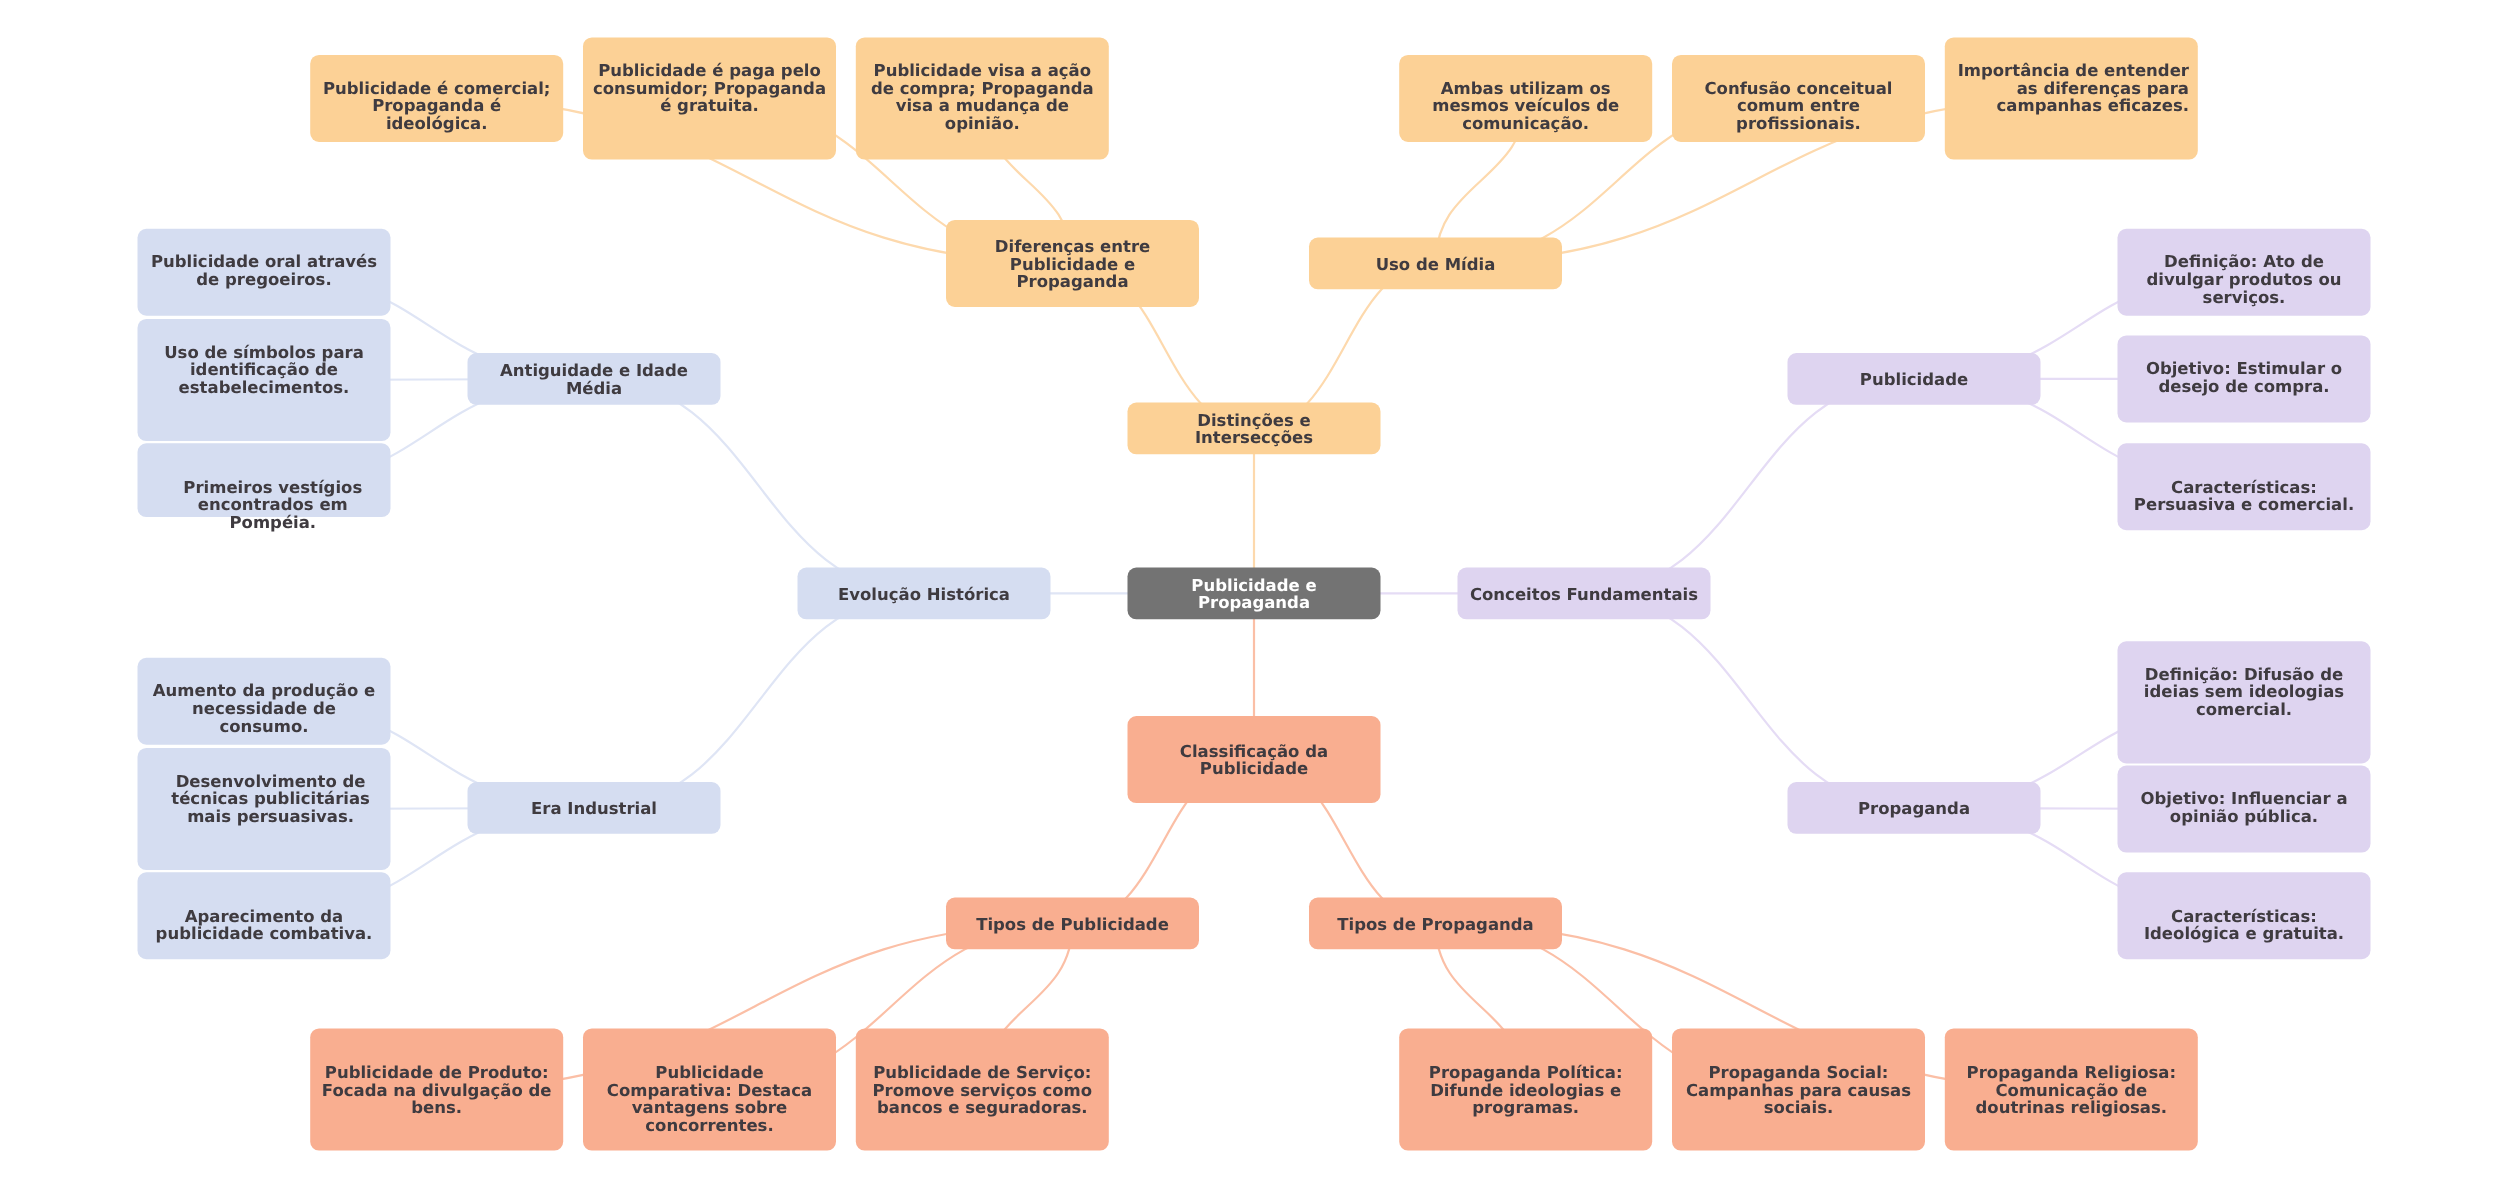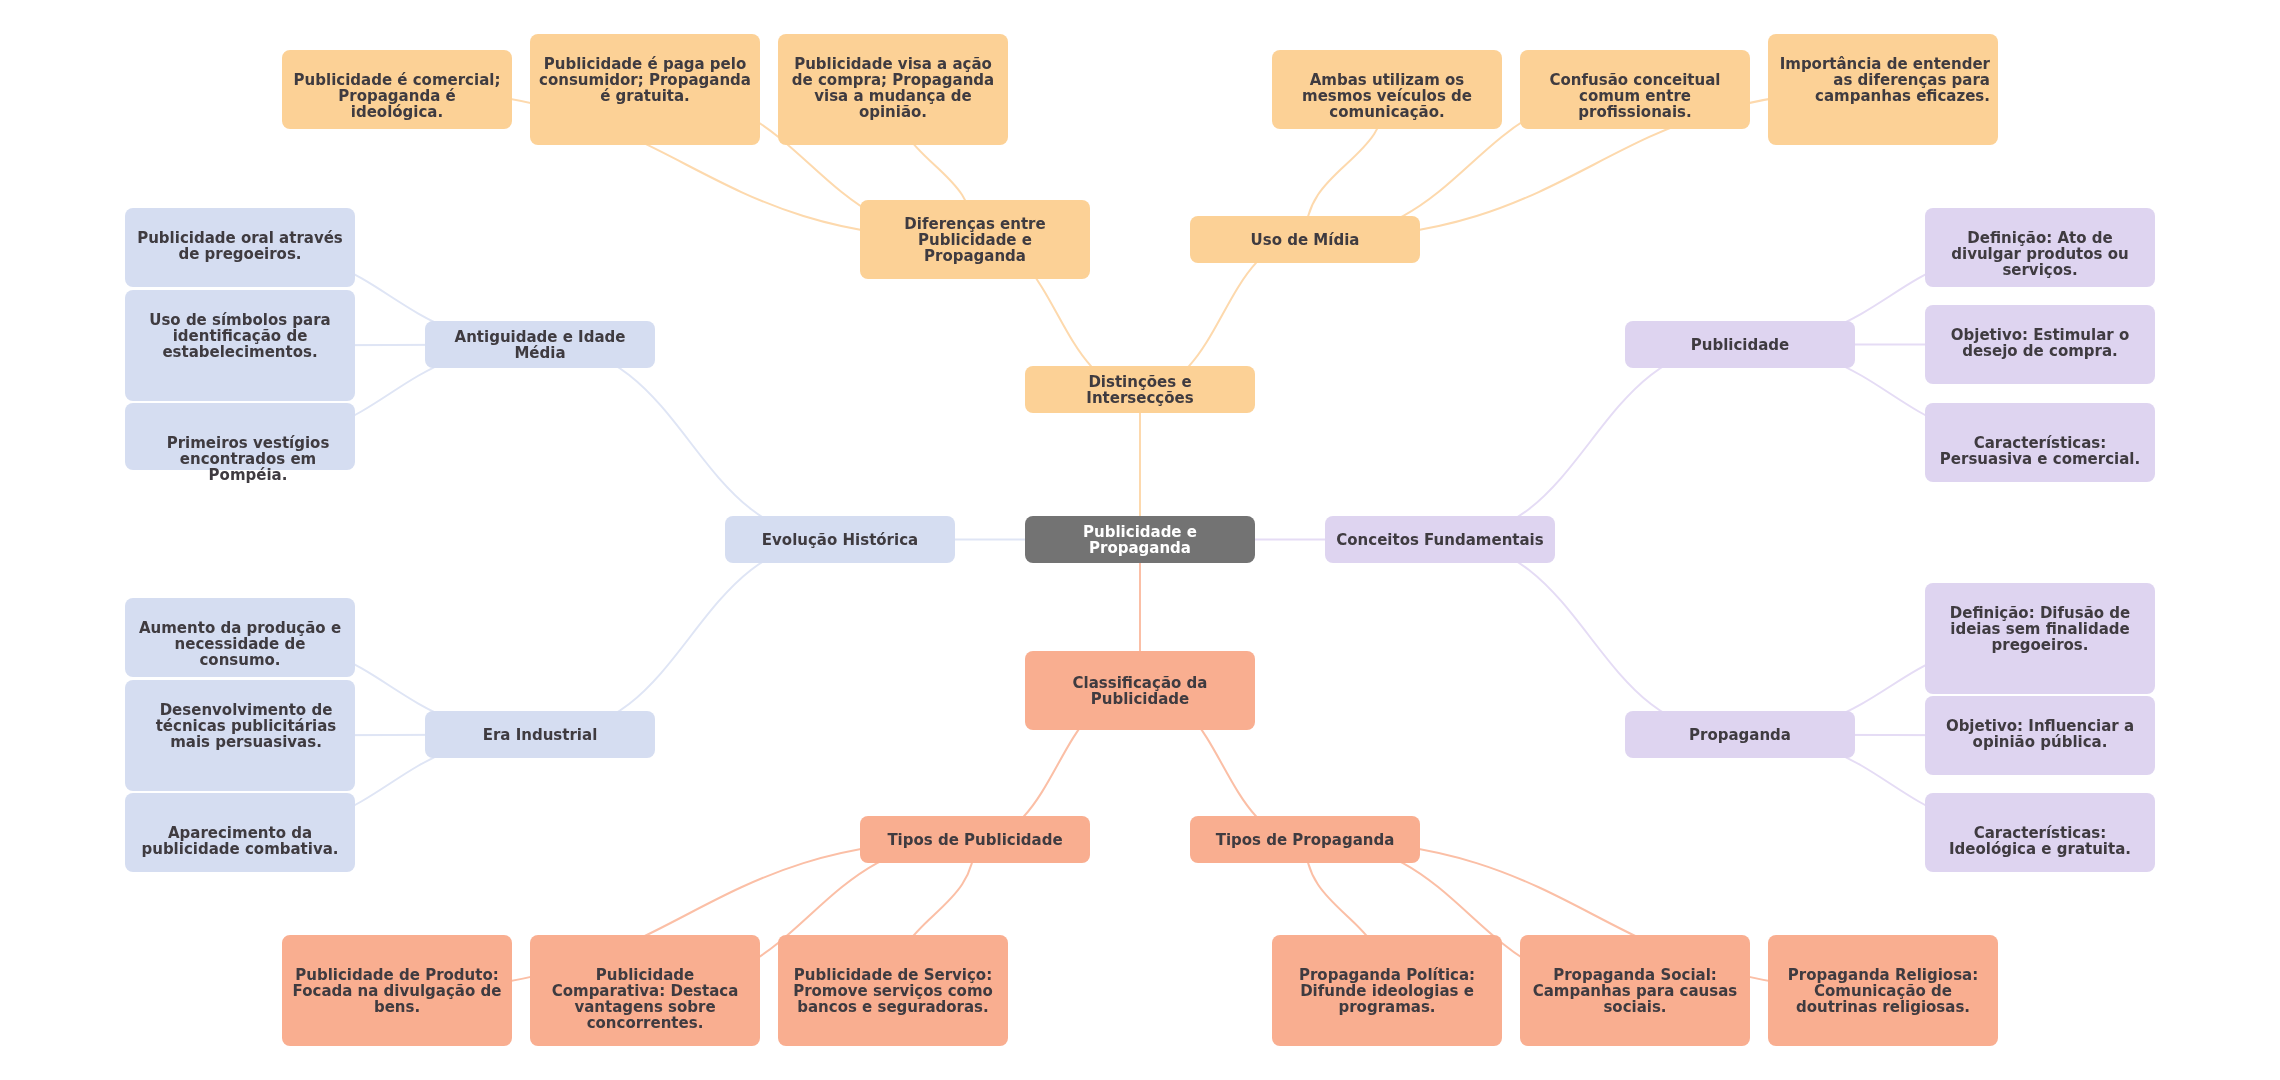--- a/index.html
+++ b/index.html
@@ -134,21 +134,21 @@
 <div class="node c-purple leaf short" id="n-pub-0" style="left:1925px;top:208px;width:230px;height:79px;">
   <span>Definição: Ato de divulgar produtos ou serviços.</span>
 </div>
 <div class="node c-purple leaf short" id="n-pub-1" style="left:1925px;top:305px;width:230px;height:79px;">
   <span>Objetivo: Estimular o desejo de compra.</span>
 </div>
 <div class="node c-purple leaf" id="n-pub-2" style="left:1925px;top:403px;width:230px;height:79px;">
   <span>Características: Persuasiva e comercial.</span>
 </div>
 <div class="node c-purple leaf short" id="n-pro-0" style="left:1925px;top:583px;width:230px;height:111px;">
-  <span>Definição: Difusão de ideias sem finalidade pregoeiros.</span>
+  <span>Definição: Difusão de ideias sem ideologias comercial.</span>
 </div>
 <div class="node c-purple leaf short" id="n-pro-1" style="left:1925px;top:696px;width:230px;height:79px;">
   <span>Objetivo: Influenciar a opinião pública.</span>
 </div>
 <div class="node c-purple leaf" id="n-pro-2" style="left:1925px;top:793px;width:230px;height:79px;">
   <span>Características: Ideológica e gratuita.</span>
 </div>
 
 <div class="node c-salmon" id="n-cla" style="left:1025px;top:651px;width:230px;height:79px;">
   <span>Classificação da Publicidade</span>

